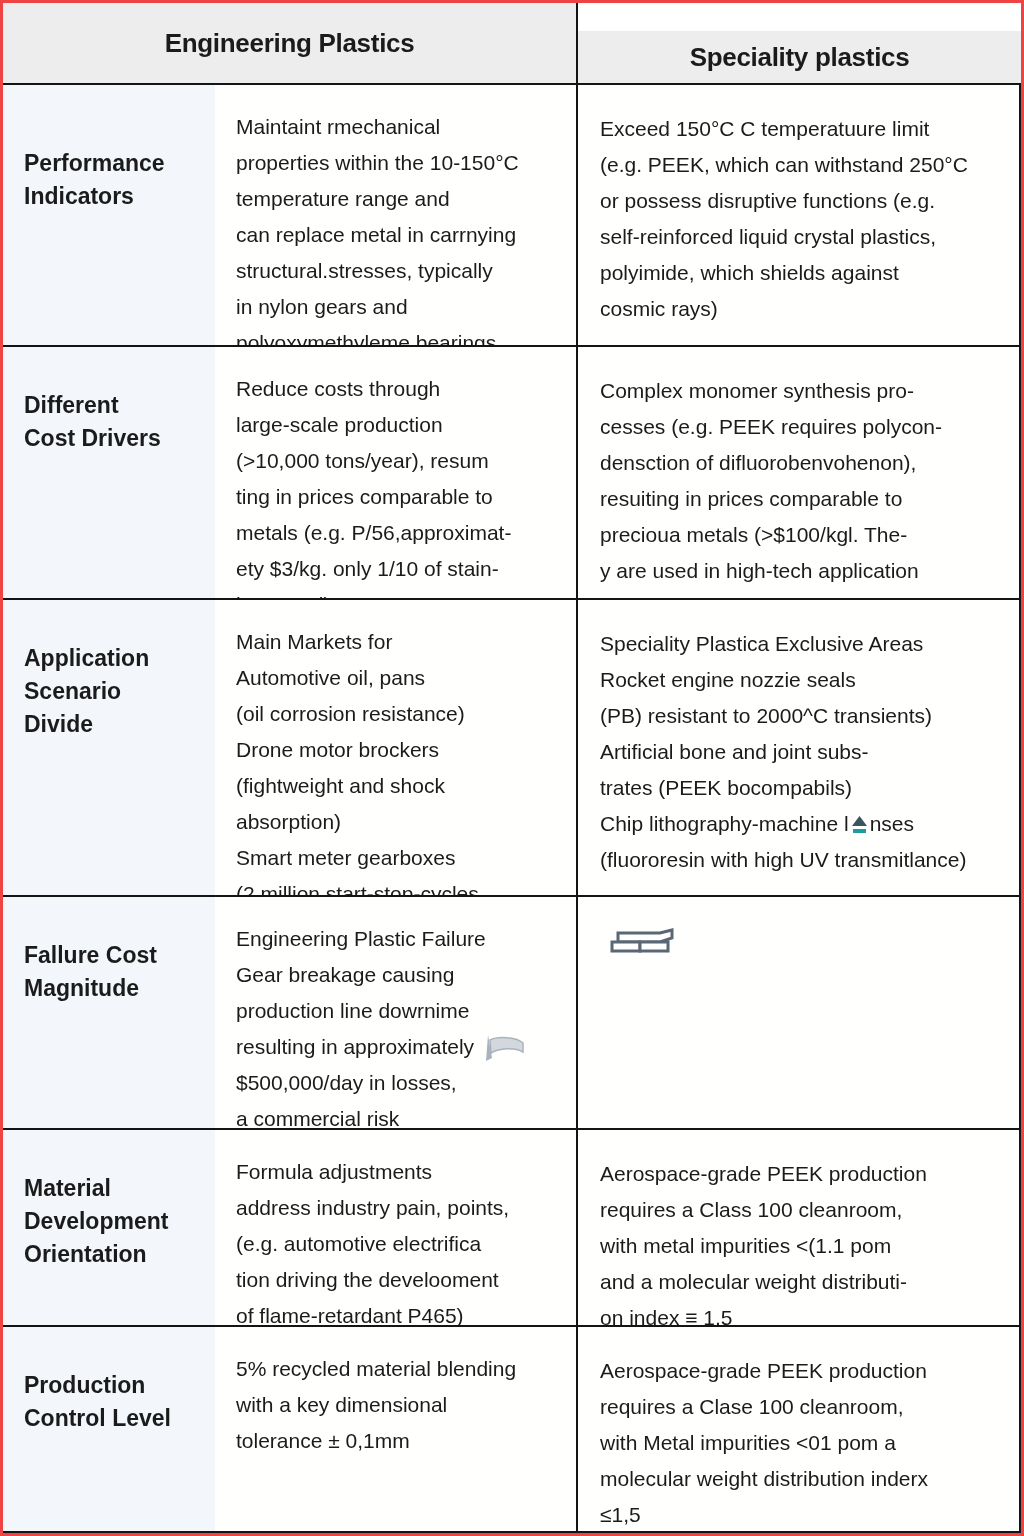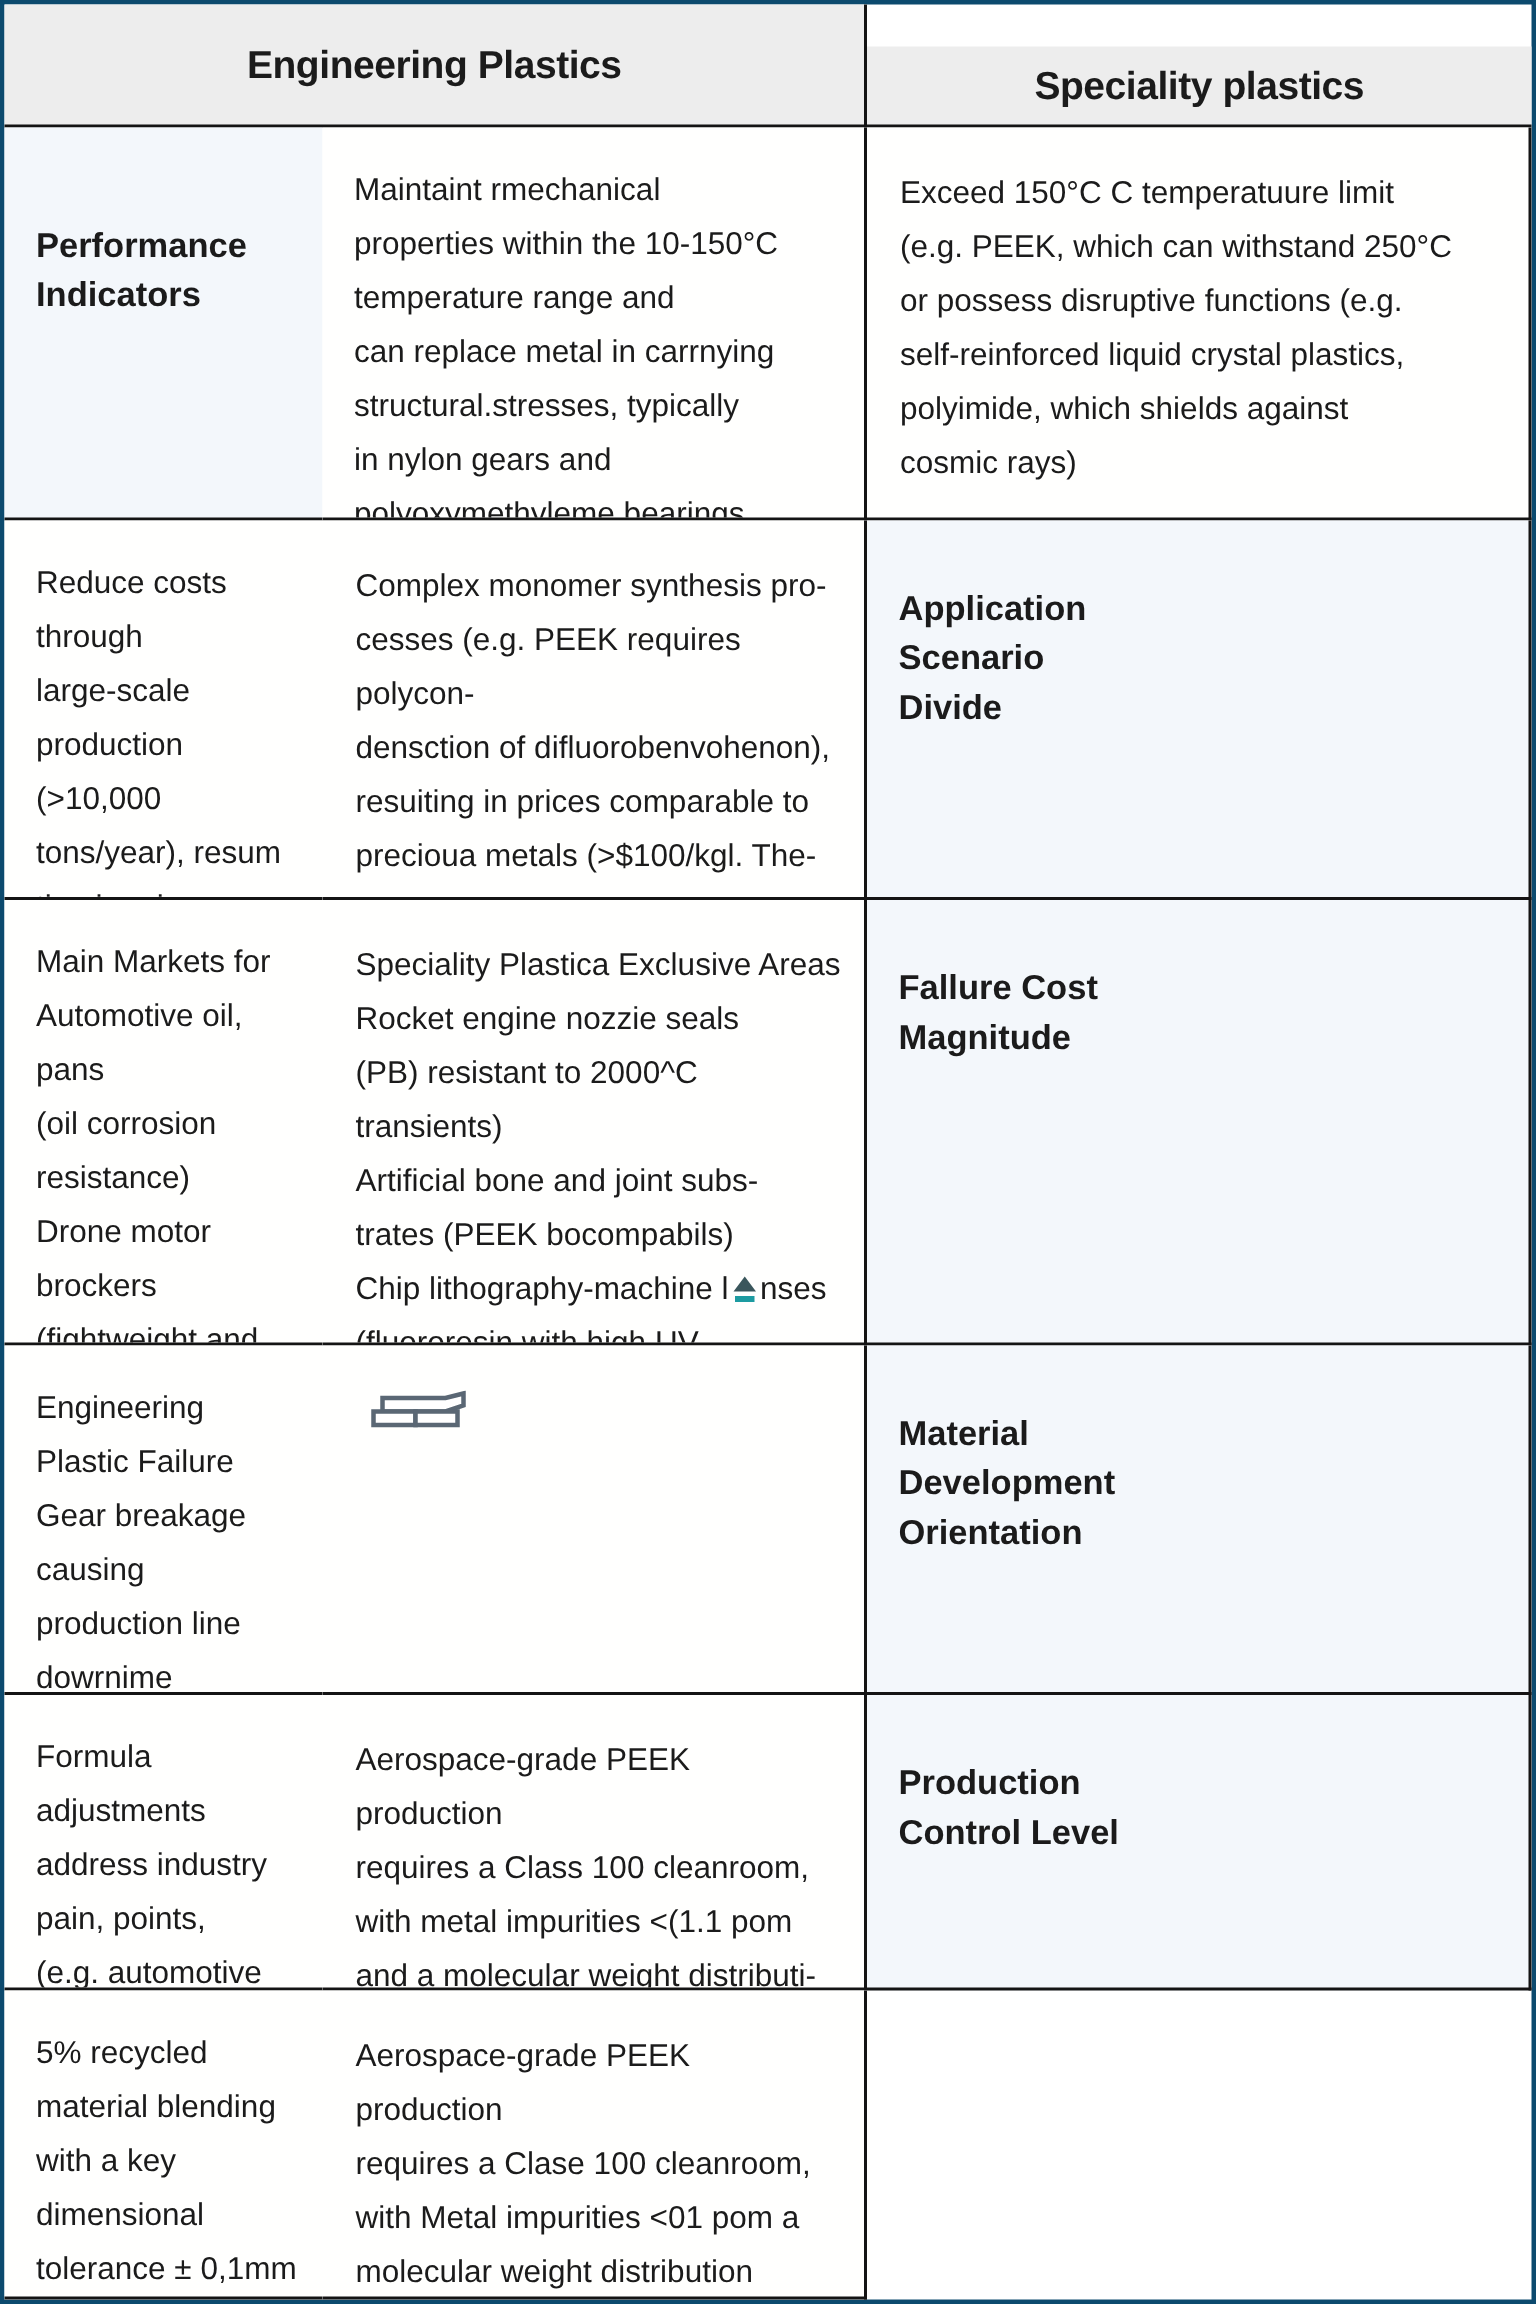--- a/index.html
+++ b/index.html
@@ -1,19 +1,19 @@
 <!DOCTYPE html>
 <html><head>
 <meta charset="utf-8">
 <style>
   html,body{margin:0;padding:0;background:#ffffff;}
   body{width:1024px;height:1536px;font-family:"Liberation Sans","DejaVu Sans",sans-serif;color:#1b1b1b;}
   .table{
     box-sizing:border-box;width:1024px;height:1536px;
-    border:3px solid #0c4a6e;
+    border:3px solid #ef4444;
     display:grid;
     grid-template-columns:212px 363px 1fr;
     grid-template-rows:82px 262px 253px 297px 233px 197px 1fr;
     background:#ffffff;
   }
   .cell{
     box-sizing:border-box;
     border-right:2px solid #141414;
     border-bottom:2px solid #141414;
     overflow:hidden;
@@ -65,20 +65,24 @@
   </div>
   <div class="cell body-cell right">
     <span class="t">Exceed 150°C C temperatuure limit
 (e.g. PEEK, which can withstand 250°C
 or possess disruptive functions (e.g.
 self-reinforced liquid crystal plastics,
 polyimide, which shields against
 cosmic rays)</span>
   </div>
 
+  <div class="cell label">
+    <span class="t">Different
+Cost Drivers</span>
+  </div>
   <div class="cell body-cell">
     <span class="t">Reduce costs through
 large-scale production
 (&gt;10,000 tons/year), resum
 ting in prices comparable to
 metals (e.g. P/56,approximat-
 ety $3/kg. only 1/10 of stain-
 less steel)</span>
   </div>
   <div class="cell body-cell right">

